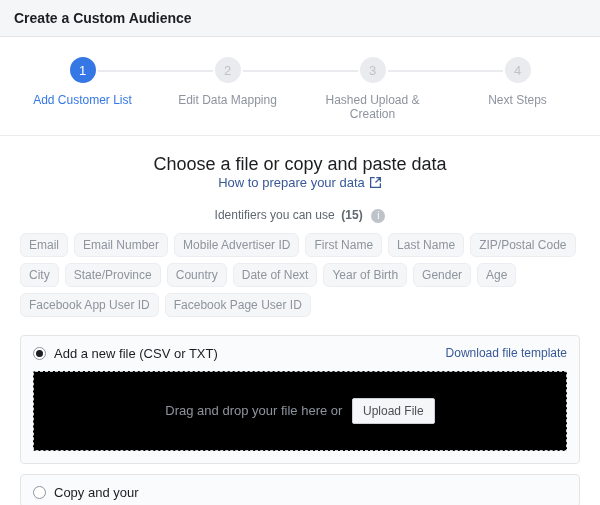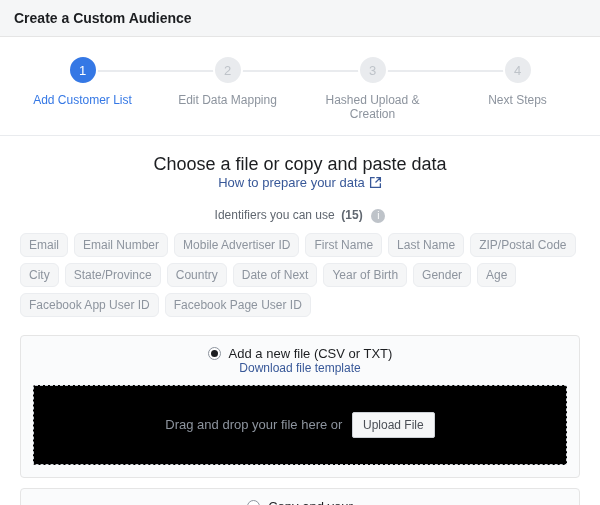--- a/index.html
+++ b/index.html
@@ -16,21 +16,21 @@
   .title { font-size: 18px; font-weight: normal; text-align: center; color: #1c1e21; }
   .sublink { text-align: center; color: #385898; font-size: 13px; margin-bottom: 18px; display: flex; align-items: center; justify-content: center; gap: 4px; cursor: pointer; }
   .ext-icon { display: inline-block; }
   .ext-icon svg { display: block; }
   .id-row { text-align: center; color: #606770; font-size: 12px; margin-bottom: 10px; }
   .id-row b { font-weight: bold; }
   .info-icon { display: inline-flex; width: 14px; height: 14px; border-radius: 50%; background: #bec3c9; color: #fff; align-items: center; justify-content: center; font-size: 10px; font-style: normal; margin-left: 2px; vertical-align: middle; }
   .tags { display: flex; flex-wrap: wrap; gap: 6px; margin-bottom: 18px; }
   .tag { background: #f5f6f7; border: 1px solid #ebedf0; border-radius: 6px; padding: 4px 8px; font-size: 12px; color: #8d949e; cursor: default; }
   .panel { border: 1px solid #e5e5e5; border-radius: 4px; margin-bottom: 10px; background: #fafbfc; }
-  .panel-hdr { display: flex; align-items: center; justify-content: space-between; padding: 10px 12px; flex-direction: column; }
+  .panel-hdr { display: flex; align-items: center; justify-content: space-between; padding: 10px 12px; }
   .radio-line { display: flex; align-items: center; gap: 8px; font-size: 13px; }
   .radio { width: 13px; height: 13px; border: 1px solid #8d949e; border-radius: 50%; display: inline-flex; align-items: center; justify-content: center; background: #fff; }
   .radio.sel::after { content: ""; width: 7px; height: 7px; border-radius: 50%; background: #1c1e21; }
   .dl-link { color: #385898; font-size: 12px; cursor: pointer; }
   .dropzone { margin: 0 12px 12px; border: 1px dashed #ccd0d5; border-radius: 2px; padding: 26px 10px; text-align: center; color: #8d949e; font-size: 13px; background: #000000; }
   .upload-btn { display: inline-block; margin-left: 6px; padding: 5px 10px; border: 1px solid #ccd0d5; border-radius: 2px; background: #f5f6f7; color: #4b4f56; cursor: pointer; font-size: 12px; }
   .panel.collapsed .panel-hdr { padding: 10px 12px 6px; }
 </style>
 </head>
 <body>

